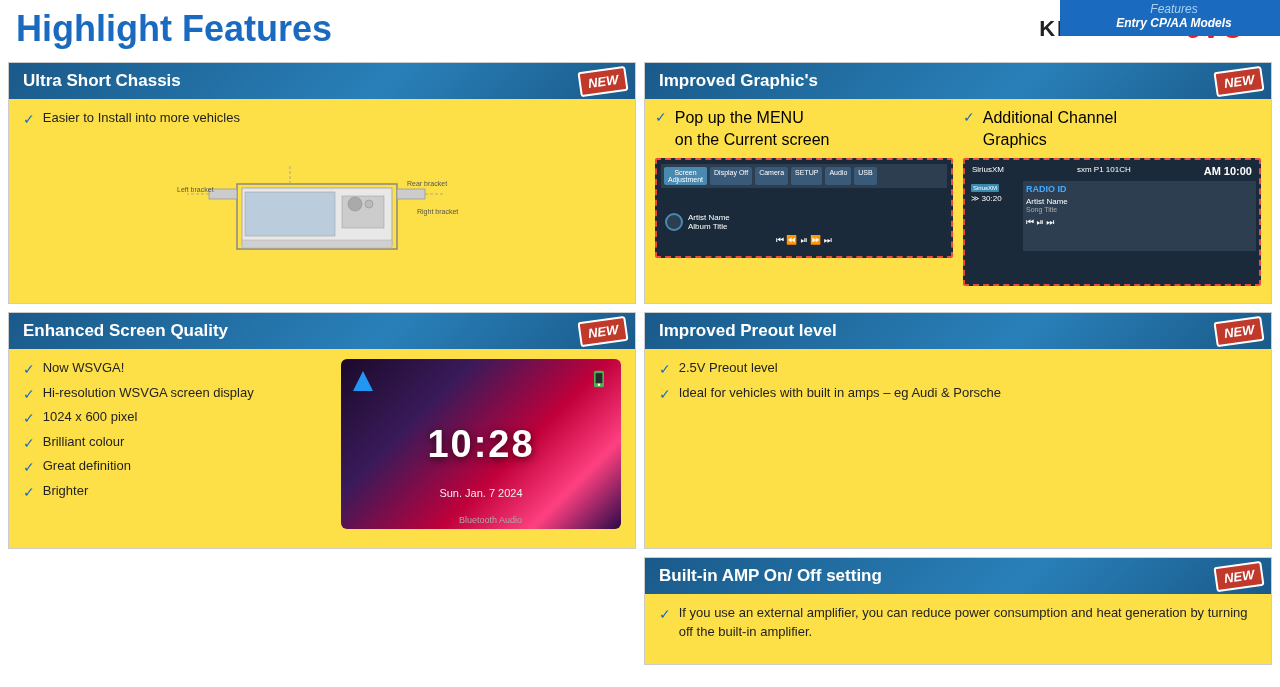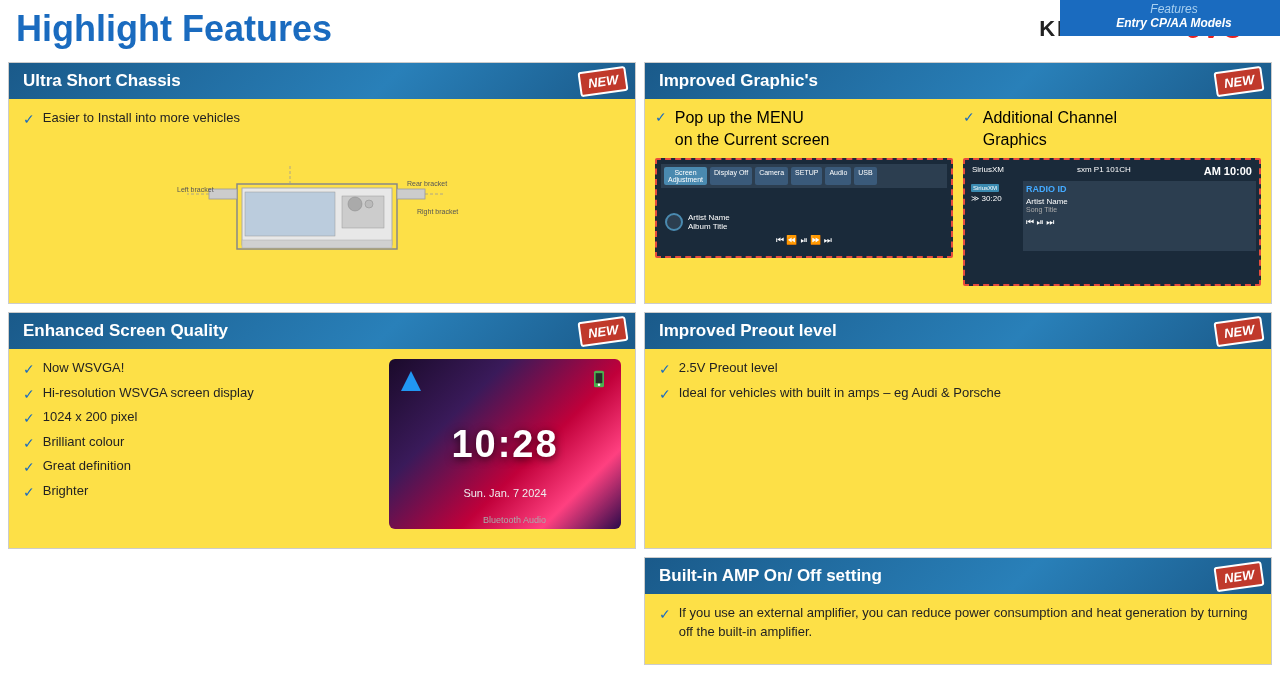--- a/index.html
+++ b/index.html
@@ -256,21 +256,21 @@
 
     
     .screen-content {
       display: flex;
       gap: 10px;
     }
     .screen-list {
       flex: 1;
     }
     .jvc-screen-img {
-      width: 232px;
+      width: 280px;
       height: 170px;
       border-radius: 6px;
       overflow: hidden;
       background: linear-gradient(135deg, #1a0a2a 0%, #3a1a5a 30%, #c0003a 60%, #ff4080 80%, #2a0a4a 100%);
       position: relative;
       display: flex;
       align-items: center;
       justify-content: center;
       flex-shrink: 0;
     }
@@ -450,21 +450,21 @@
           <div class="check-item">
             <span class="check-mark">✓</span>
             <span>Now WSVGA!</span>
           </div>
           <div class="check-item">
             <span class="check-mark">✓</span>
             <span>Hi-resolution WSVGA screen display</span>
           </div>
           <div class="check-item">
             <span class="check-mark">✓</span>
-            <span>1024 x 200 pixel</span>
+            <span>1024 x 600 pixel</span>
           </div>
           <div class="check-item">
             <span class="check-mark">✓</span>
             <span>Brilliant colour</span>
           </div>
           <div class="check-item">
             <span class="check-mark">✓</span>
             <span>Great definition</span>
           </div>
           <div class="check-item">

